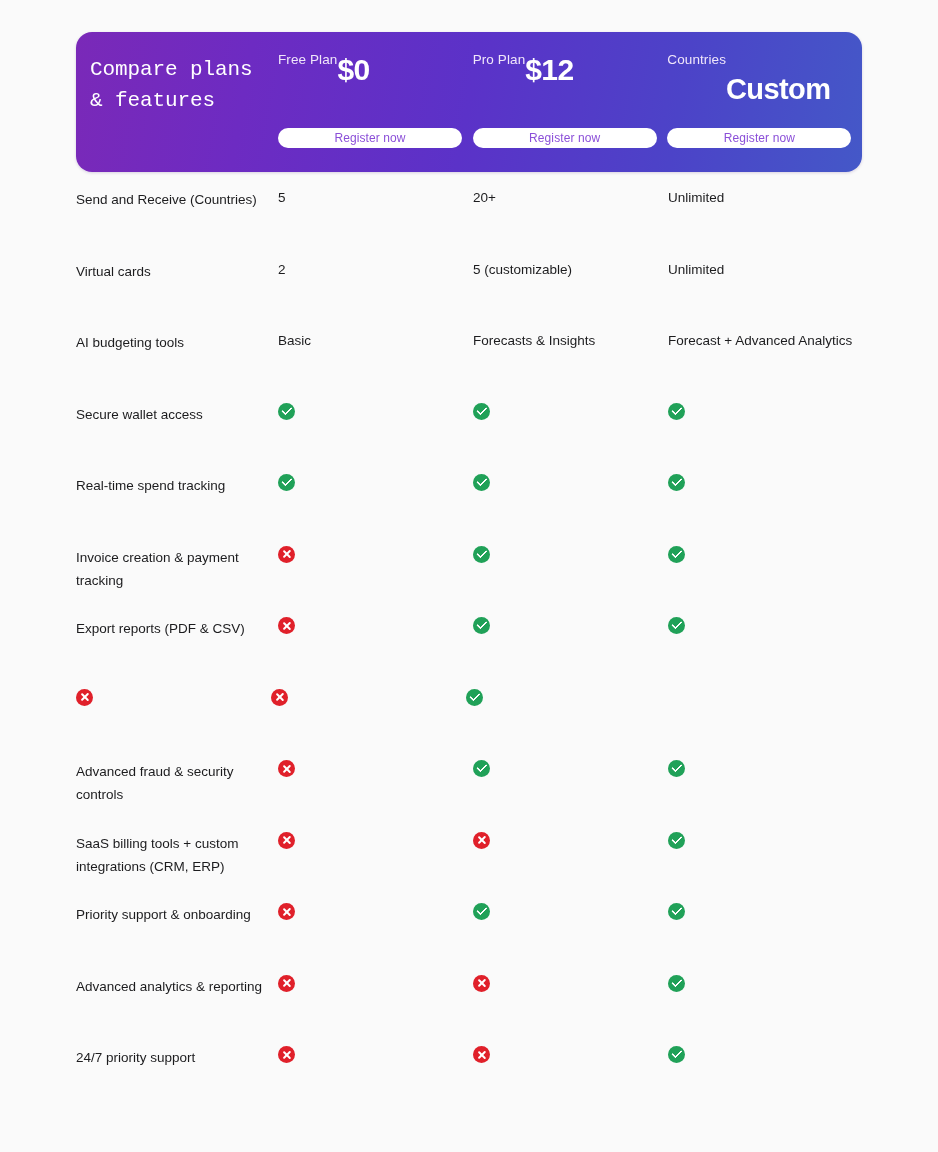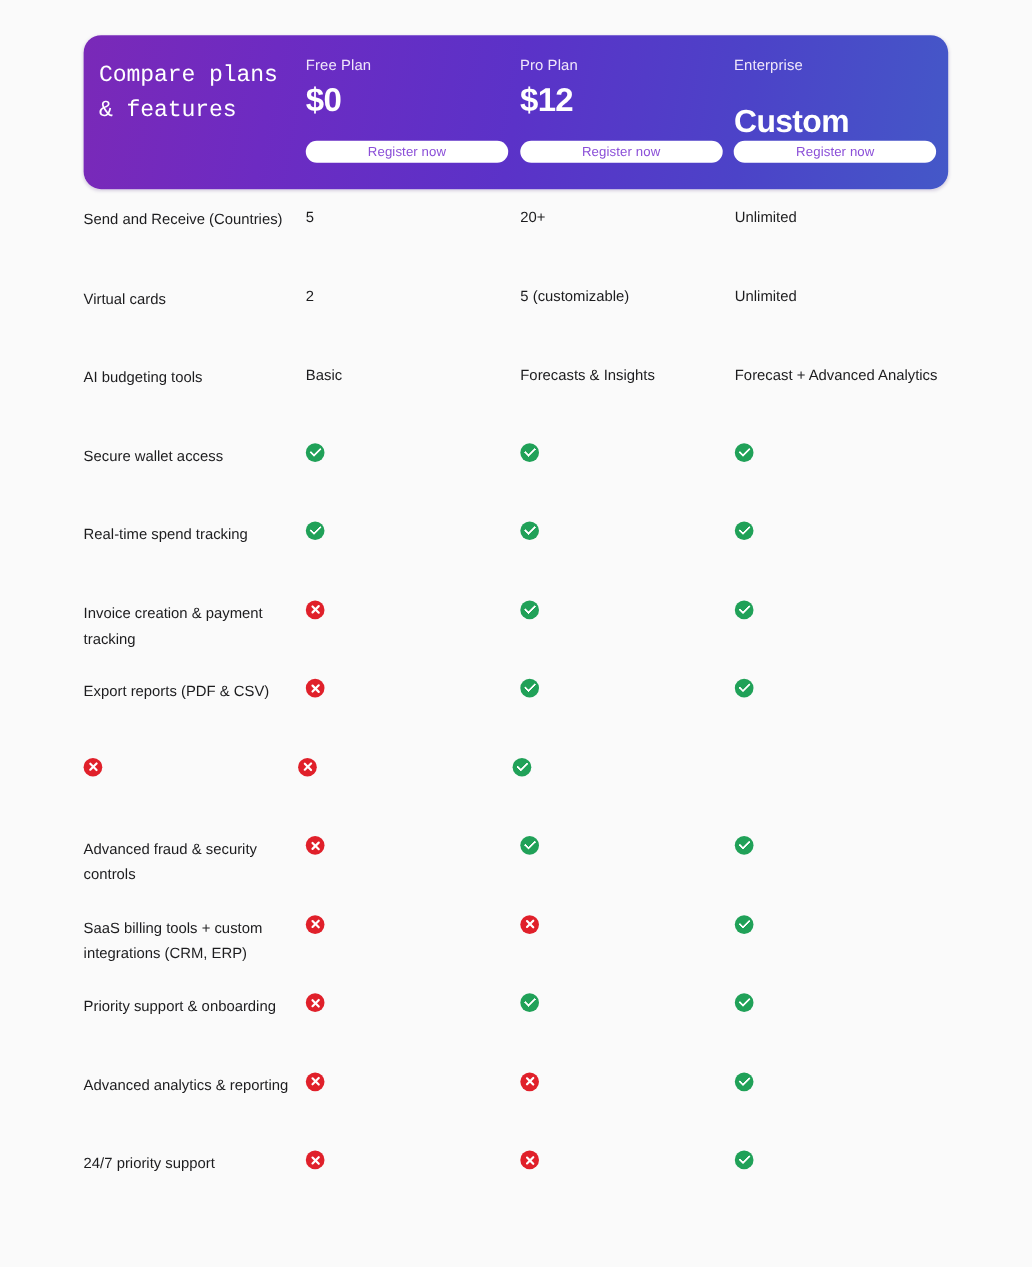--- a/index.html
+++ b/index.html
@@ -48,21 +48,21 @@
     line-height: 31px;
     font-weight: 400;
     letter-spacing: -0.1px;
     font-family: Liberation Mono, monospace;
   }
 
   .plan-col {
     flex: 1 1 0;
     padding-top: 20px;
     display: flex;
-    flex-direction: column;
+    flex-direction: row;
     align-items: flex-start;
     position: relative;
   }
 
   .plan-name {
     color: #f0e6fa;
     font-size: 13.5px;
     line-height: 16px;
     font-weight: 400;
     letter-spacing: 0.1px;
@@ -195,21 +195,21 @@
       <button class="register-btn">Register now</button>
     </div>
 
     <div class="plan-col">
       <div class="plan-name">Pro Plan</div>
       <div class="plan-price">$12</div>
       <button class="register-btn">Register now</button>
     </div>
 
     <div class="plan-col">
-      <div class="plan-name">Enterprise</div>
+      <div class="plan-name">Countries</div>
       <div class="plan-price wide">Custom</div>
       <button class="register-btn">Register now</button>
     </div>
 
   </div>
 
   <div class="feature-table" id="feature-table">
       <div class="feature-row">
         <div class="cell-label">Send and Receive (Countries)</div>
         <div class="cell-val">5</div>

